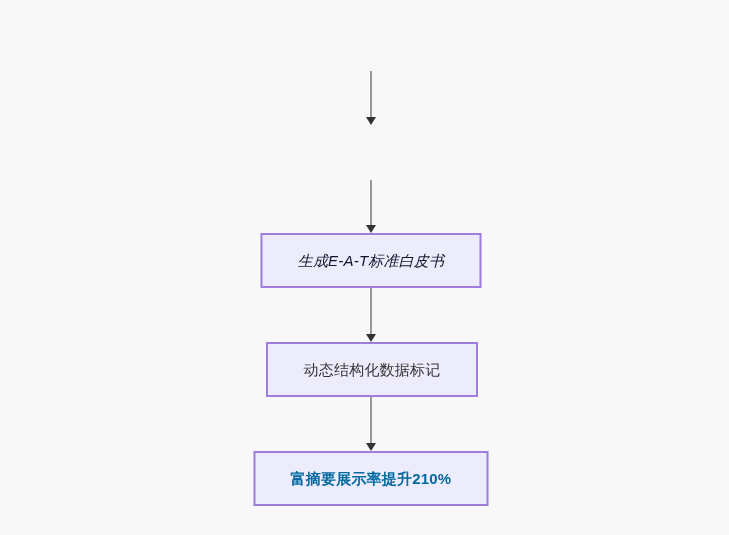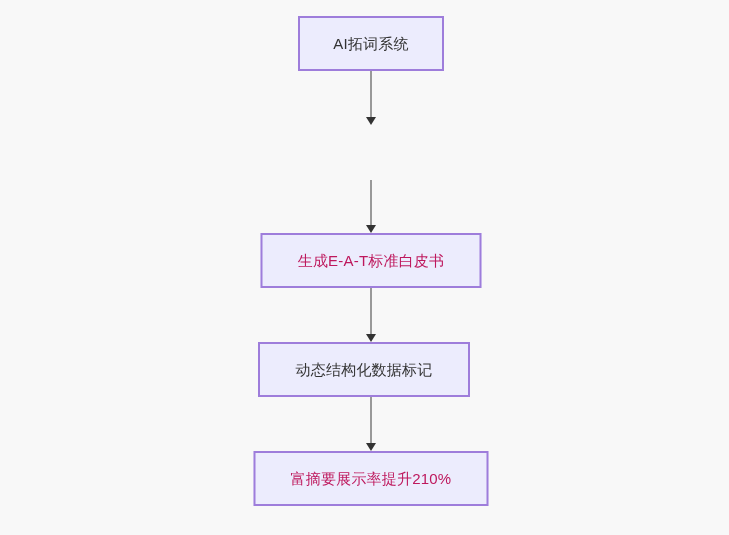--- a/index.html
+++ b/index.html
@@ -75,25 +75,22 @@
       <div class="edge-arrow" style="border-top-color: rgb(51, 51, 51);"></div>
     </div>
     <div class="edge" style="left: 371px; top: 288px; height: 54px;">
       <div class="edge-line" style="height: 46px; background: rgb(153, 153, 153);"></div>
       <div class="edge-arrow" style="border-top-color: rgb(51, 51, 51);"></div>
     </div>
     <div class="edge" style="left: 371px; top: 397px; height: 54px;">
       <div class="edge-line" style="height: 46px; background: rgb(153, 153, 153);"></div>
       <div class="edge-arrow" style="border-top-color: rgb(51, 51, 51);"></div>
     </div>
-    <div class="node" style="left: 371px; top: 16px; width: 146px; height: 55px; background: rgb(236, 236, 253); border-color: rgb(158, 125, 219);">
-      <span class="node-label" style="color: rgb(51, 51, 51);">AI拓词系统</span>
+    <div class="node" style="left: 371px; top: 233px; width: 221px; height: 55px; background: rgb(236, 236, 253); border-color: rgb(158, 125, 219);">
+      <span class="node-label" style="color: #0f172a; font-style: italic;">生成E-A-T标准白皮书</span>
     </div>
-    <div class="node" style="left: 371px; top: 233px; width: 221px; height: 55px; background: rgb(236, 236, 253); border-color: rgb(158, 125, 219);">
-      <span class="node-label" style="color: #be185d;">生成E-A-T标准白皮书</span>
-    </div>
-    <div class="node" style="left: 364px; top: 342px; width: 212px; height: 55px; background: rgb(236, 236, 253); border-color: rgb(158, 125, 219);">
+    <div class="node" style="left: 372px; top: 342px; width: 212px; height: 55px; background: rgb(236, 236, 253); border-color: rgb(158, 125, 219);">
       <span class="node-label" style="color: rgb(51, 51, 51);">动态结构化数据标记</span>
     </div>
     <div class="node" style="left: 371px; top: 451px; width: 235px; height: 55px; background: rgb(236, 236, 253); border-color: rgb(158, 125, 219);">
-      <span class="node-label" style="color: #be185d;">富摘要展示率提升210%</span>
+      <span class="node-label" style="color: #0369a1; font-weight: bold;">富摘要展示率提升210%</span>
     </div>
   </div>
 
 </body></html>

